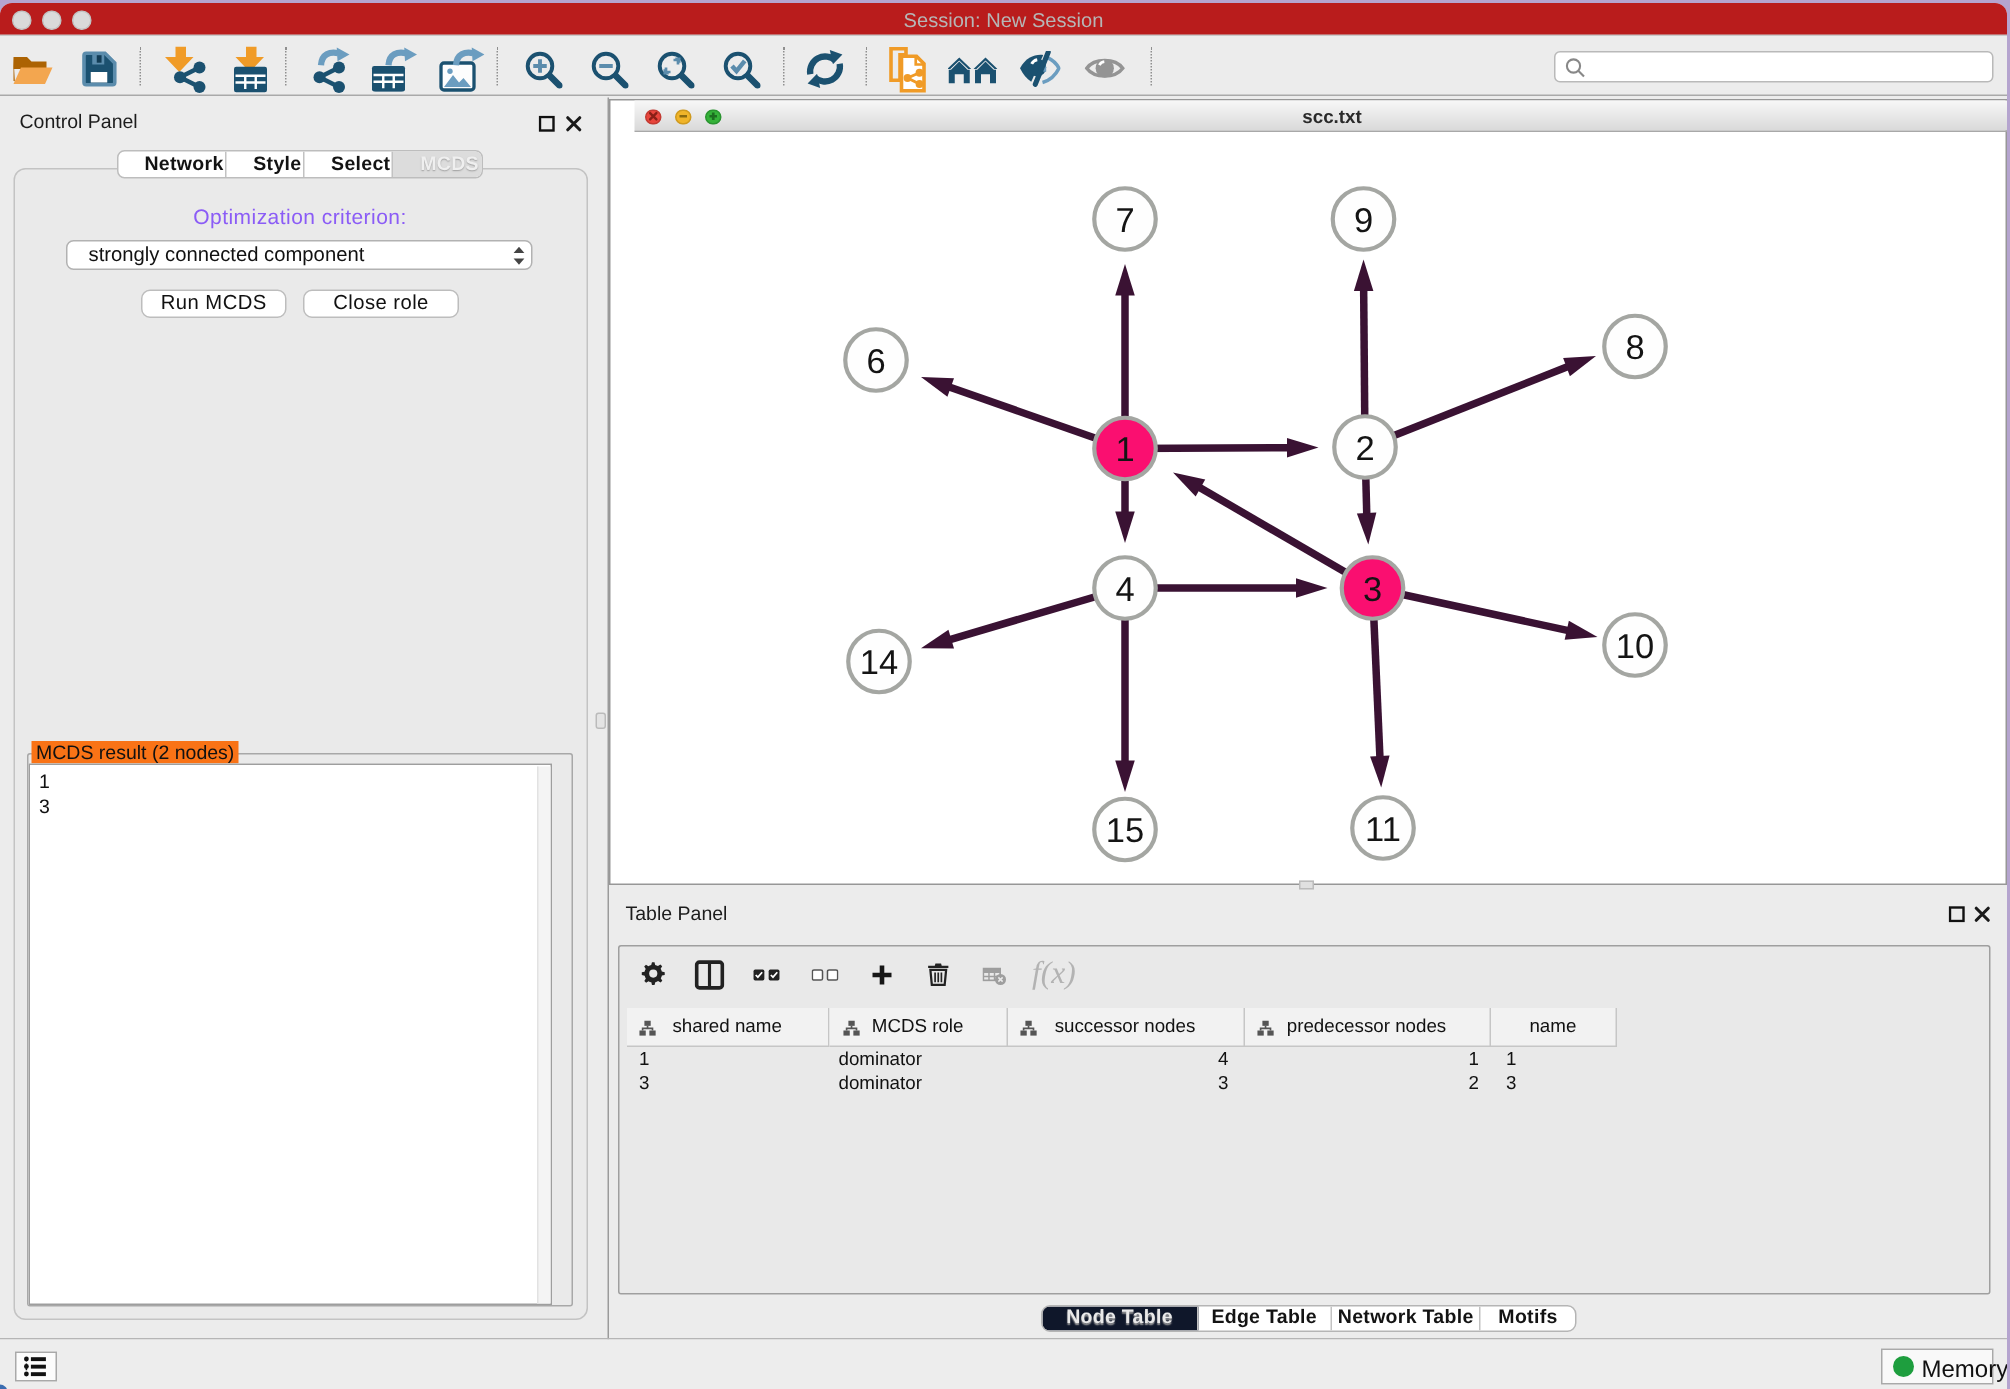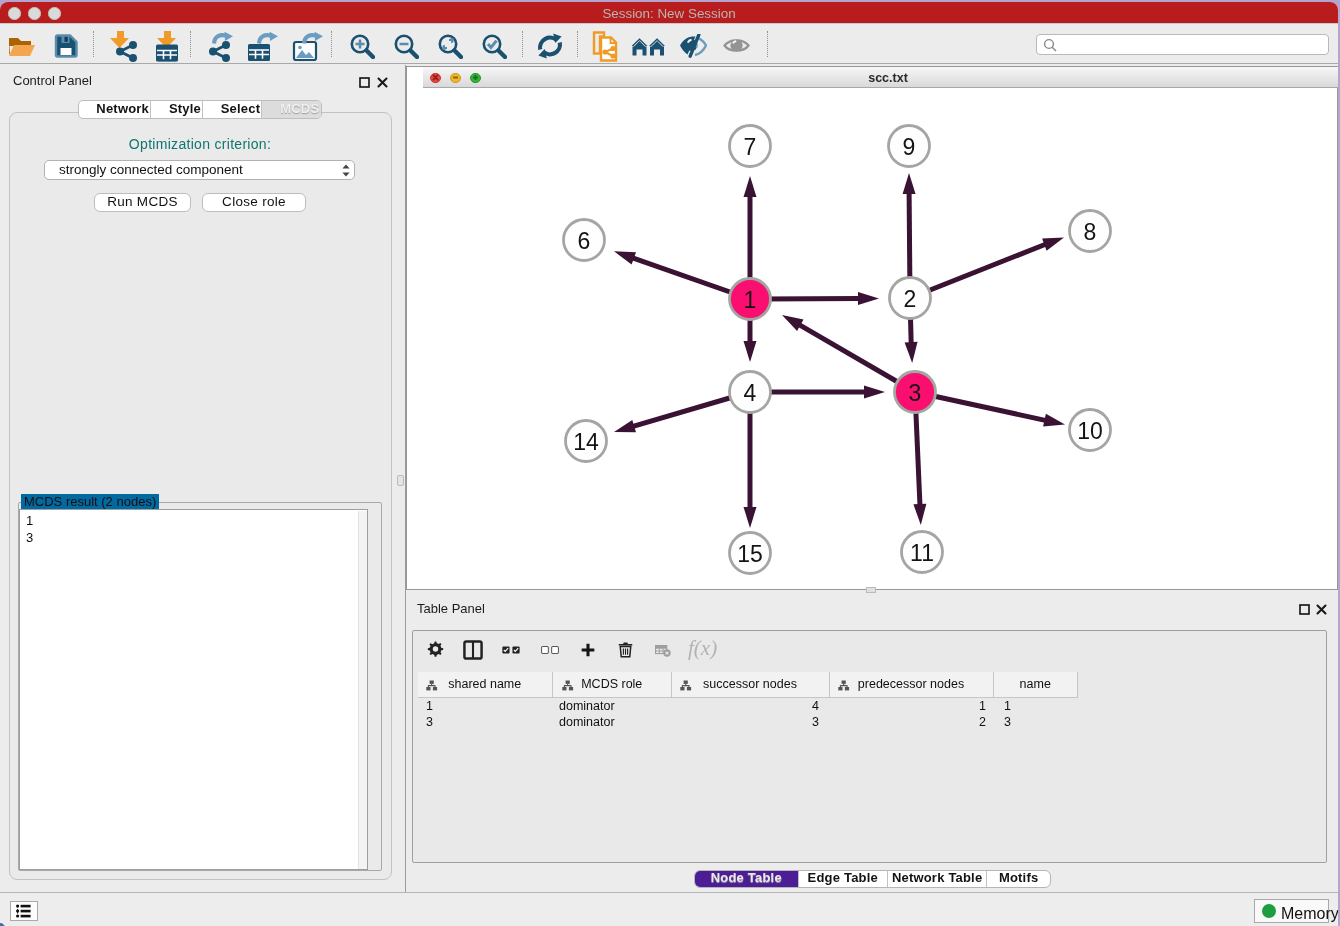--- a/index.html
+++ b/index.html
@@ -8,25 +8,25 @@
 #titlebar { position:absolute; left:0; top:0; width:1338px; height:22px; background:#b91c1c; border-bottom:1px solid #c9c9c9; }
 .tl { position:absolute; top:5px; width:12.5px; height:12.5px; border-radius:50%; background:#dadada; border:1px solid #c2c2c2; }
 #ttext { position:absolute; top:4px; left:0; width:1338px; text-align:center; font-size:13.4px; color:#b6b6b6; }
 #toolbar { position:absolute; left:0; top:22px; width:1338px; height:40px; background:#ececec; border-bottom:1px solid #a9a9a9; }
 .tsep { position:absolute; top:29px; height:26px; width:0; border-left:1px dotted #8f8f8f; }
 #search { position:absolute; left:1036px; top:32px; width:293px; height:21px; background:#fff; border:1px solid #b9b9b9; border-radius:4px; }
 #cp-title { position:absolute; left:13px; top:71px; font-size:13px; color:#1c1c1c; }
 #cp-box { position:absolute; left:9px; top:110px; width:383px; height:768px; background:#eaeaea; border:1px solid #c3c3c3; border-radius:8px; }
 #cp-tabs { position:absolute; left:78px; top:98px; width:244px; height:19px; border:1px solid #bdbdbd; border-radius:5px; background:#fff; display:flex; overflow:hidden; }
 .cptab { height:100%; font-size:13px; font-weight:bold; color:#131313; text-align:center; line-height:16px; letter-spacing:0.2px; border-right:1px solid #c2c2c2;padding-left:16px; }
-#cp-opt { position:absolute; left:0; top:134px; width:400px; text-align:center; font-size:14px; letter-spacing:0.3px; color:#0f766e; }
+#cp-opt { position:absolute; left:0; top:134px; width:400px; text-align:center; font-size:14px; letter-spacing:0.3px; color:#8b5cf6; }
 #cp-dd { position:absolute; left:44px; top:158px; width:311px; height:20px; background:#fff; border:1px solid #b2b2b2; border-radius:5px; font-size:13.5px; color:#111; line-height:18px; padding-left:14px; }
 .btn { position:absolute; top:191px; height:19px; background:#fff; border:1px solid #bdbdbd; border-radius:6px; font-size:13.5px; color:#111; text-align:center; line-height:16px; letter-spacing:0.3px; }
 #fieldset { position:absolute; left:18px; top:500px; width:364px; height:369px; border:1px solid #a8a8a8; border-radius:2px; }
-#fslegend { position:absolute; left:21px; top:492px; background:#0369a1; padding:0 3px; font-size:13px; color:#111; }
+#fslegend { position:absolute; left:21px; top:492px; background:#f97316; padding:0 3px; font-size:13px; color:#111; }
 #fstext { position:absolute; left:19px; top:507px; width:349px; height:361px; background:#fff; border:1px solid #9e9e9e; font-size:13px; color:#111; line-height:17px; padding:2px 0 0 6px; }
 #fsscroll { position:absolute; left:358px; top:509px; width:9px; height:358px; background:#f4f4f4; border-left:1px solid #e2e2e2; }
 #vsplit { position:absolute; left:405px; top:63px; width:1px; height:828px; background:#9b9b9b; }
 #vgrab { position:absolute; left:397px; top:473px; width:7px; height:11px; background:#e4e4e4; border:1px solid #bbb; border-radius:2px; }
 #hgrab { position:absolute; left:866px; top:585px; width:10px; height:6px; background:#e0e0e0; border:1px solid #bbb; }
 #net { position:absolute; left:406px; top:64px; width:932px; height:524px; border:1px solid #979797; background:#fff; }
 #nettitle { position:absolute; left:16px; top:0; width:930px; height:21px; background:linear-gradient(#f7f7f7,#d9d9d9); border-bottom:1px solid #a8a8a8;padding-left:47px; }
 .ntl { position:absolute; top:5.5px; width:10.5px; height:10.5px; border-radius:50%; }
 #netname { position:absolute; left:0; top:4px; width:930px; text-align:center; font-size:12.5px; font-weight:bold; color:#2a2a2a; }
 #tp-title { position:absolute; left:417px; top:599px; font-size:13px; color:#1c1c1c; }
@@ -365,21 +365,21 @@
 <div class="td" style="left:559px;top:695.5px">dominator</div>
 <div class="td" style="left:700px;top:695.5px;width:119px;text-align:right">4</div>
 <div class="td" style="left:860px;top:695.5px;width:126px;text-align:right">1</div>
 <div class="td" style="left:1004px;top:695.5px">1</div>
 <div class="td" style="left:426px;top:711.5px">3</div>
 <div class="td" style="left:559px;top:711.5px">dominator</div>
 <div class="td" style="left:700px;top:711.5px;width:119px;text-align:right">3</div>
 <div class="td" style="left:860px;top:711.5px;width:126px;text-align:right">2</div>
 <div class="td" style="left:1004px;top:711.5px">3</div>
 <div id="btabs">
-<div class="btab" style="width:109px;background:#4c1d95;color:#e9e9e9;text-shadow:0 1px 1px #9e9e9e;">Node Table</div>
+<div class="btab" style="width:109px;background:#0f172a;color:#e9e9e9;text-shadow:0 1px 1px #9e9e9e;">Node Table</div>
 <div class="btab" style="width:94px">Edge Table</div>
 <div class="btab" style="width:104.5px">Network Table</div>
 <div class="btab" style="width:66px;border-right:none">Motifs</div>
 </div>
 <div id="statusline"></div>
     <div id="status"></div>
 <div id="listbtn"></div>
 <svg class="abs" style="left:16px;top:902px" width="15" height="14" viewBox="0 0 15 14">
       <circle cx="1.6" cy="2" r="1.6" fill="#111"></circle>
       <circle cx="1.6" cy="7" r="1.6" fill="#111"></circle>

